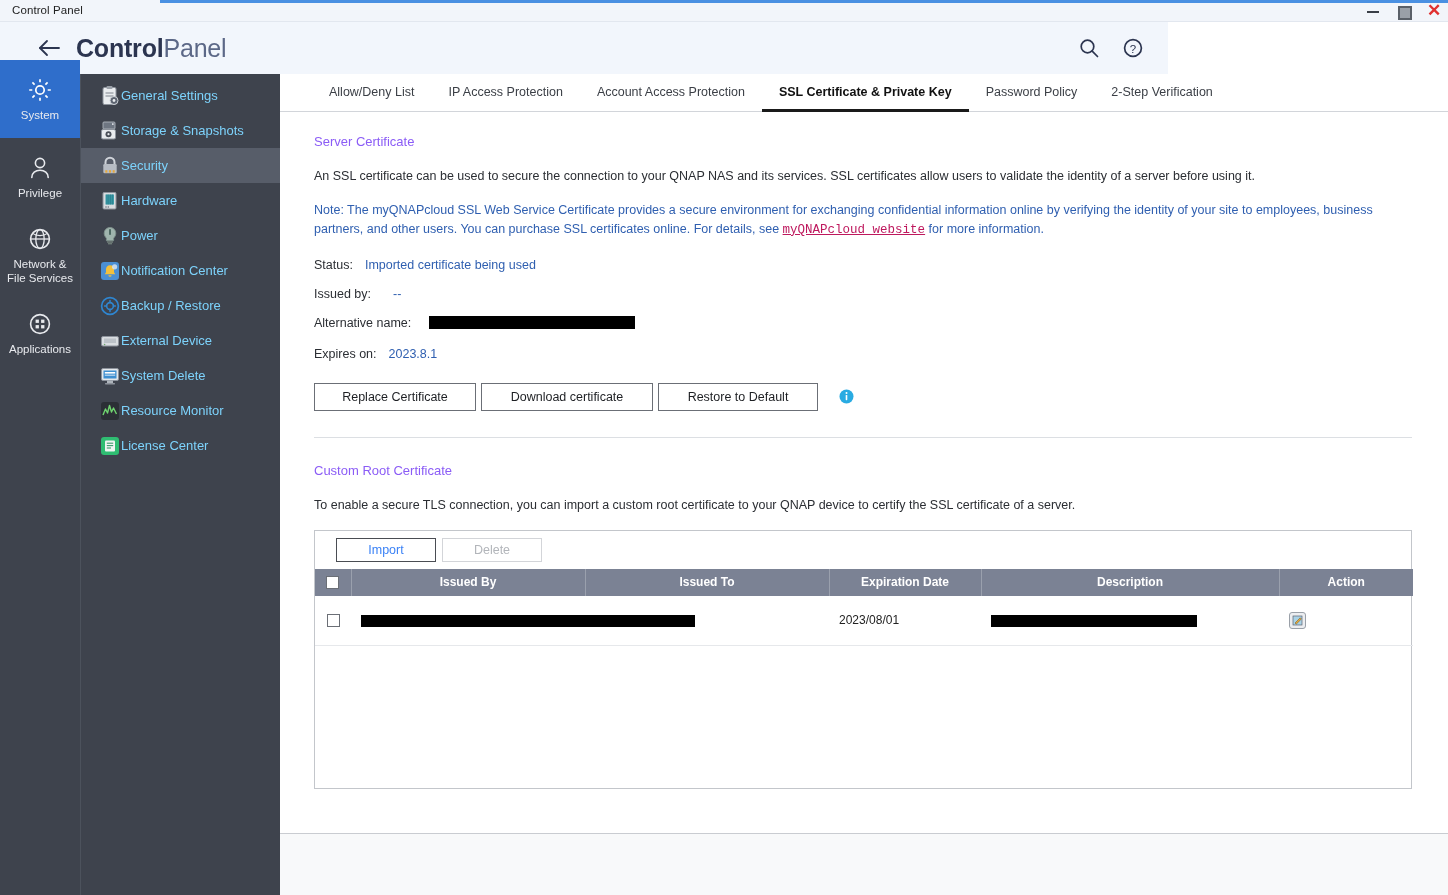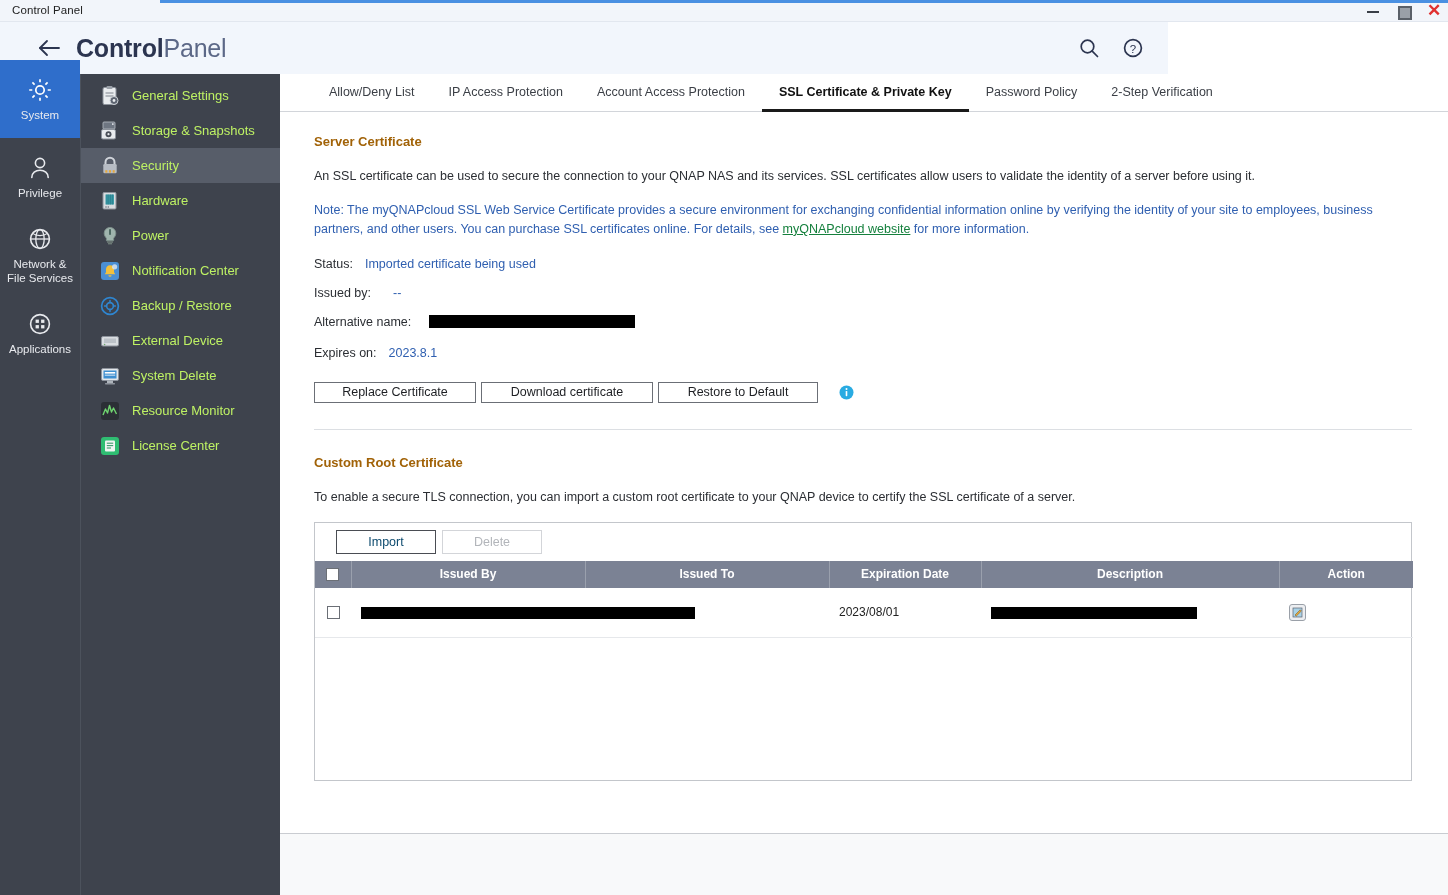--- a/index.html
+++ b/index.html
@@ -79,22 +79,22 @@
   .rail-lbl { padding: 0 2px; }
 
   
   .nav2 {
     position: absolute; left: 80px; top: 74px; width: 200px; height: 821px;
     background: #3e434d;
     border-left: 1px solid #4c525c;
     padding-top: 4px;
   }
   .nav2-item {
-    height: 35px; display: flex; align-items: center; gap: 11px;
-    padding-left: 18px; color: #bef264; font-size: 13px; cursor: pointer;
+    height: 35px; display: flex; align-items: center; gap: 0;
+    padding-left: 18px; color: #7dd3fc; font-size: 13px; cursor: pointer;
   }
   .nav2-item.active { background: #575d69; }
   .nav2-ico { width: 22px; height: 22px; flex: 0 0 22px; position: relative; }
 
   
   .main {
     position: absolute; left: 280px; top: 74px; width: 1168px; height: 759px;
     background: #fff; overflow: hidden;
   }
   .tabbar {
@@ -103,50 +103,50 @@
   }
   .tab {
     height: 37px; display: flex; align-items: center; padding: 0 17px;
     font-size: 12.5px; color: #3b3f46; cursor: pointer; white-space: nowrap;
     border-bottom: 3px solid transparent; margin-bottom: -1px;
   }
   .tab.active { font-weight: bold; color: #111; border-bottom: 3px solid #1a1a1a; }
 
   .content { padding: 22px 36px 0 34px; }
 
-  .sec-title { font-size: 13px; font-weight: bold; color: #a16207; margin-bottom: 18px; }
+  .sec-title { font-size: 13px; font-weight: normal; color: #8b5cf6; margin-bottom: 18px; }
   .para { font-size: 12.5px; color: #2b2e33; line-height: 1.45; margin-bottom: 16px; }
   .note { font-size: 12.5px; color: #2f5fb0; line-height: 1.5; margin-bottom: 18px; max-width: 1090px; }
-  .note a { color: #15803d; text-decoration: underline; }
+  .note a { color: #be185d; text-decoration: underline; font-family: Liberation Mono, monospace; }
   .note .plain { color: #2f5fb0; }
 
   .field { display: flex; align-items: center; font-size: 12.5px; margin-bottom: 15px; }
   .field .lab { color: #2b2e33; }
   .field .val { color: #2f5fb0; margin-left: 12px; }
   .field .val.dash { margin-left: 22px; }
   .redact { display: inline-block; background: #000; height: 13px; margin-left: 18px; }
 
   .btnrow { display: flex; align-items: center; gap: 5px; margin-top: 22px; }
   .btn {
-    height: 21px; min-width: 130px; padding: 0 18px;
+    height: 28px; min-width: 130px; padding: 0 18px;
     border: 1px solid #6b6f76; background: #fff; color: #1d1f23;
     font-size: 12.5px; font-family: "Liberation Sans", sans-serif;
     cursor: pointer; display: flex; align-items: center; justify-content: center;
   }
   .info-ico { margin-left: 16px; width: 15px; height: 15px; cursor: pointer; }
 
   .divider { height: 1px; background: #dcdfe3; margin: 26px 0 0 0; width: 1098px; }
 
   .table-wrap {
     margin-top: 16px; width: 1098px; height: 259px;
     border: 1px solid #c3c6cb; background: #fff;
   }
   .table-tools { height: 38px; display: flex; align-items: center; padding-left: 21px; gap: 6px; }
   .btn-sm { height: 24px; min-width: 100px; padding: 0 14px; font-size: 12.5px;
-     border: 1px solid #4a4d53; background: #fff; color: #0c4a6e;
+     border: 1px solid #4a4d53; background: #fff; color: #3b82f6;
      font-family: "Liberation Sans", sans-serif; cursor: pointer;
      display: flex; align-items: center; justify-content: center; }
   .btn-sm.disabled { border-color: #d3d5d9; color: #b2b5ba; cursor: default; }
 
   table.grid { width: 100%; border-collapse: collapse; table-layout: fixed; }
   table.grid th {
     background: #7b8294; color: #fff; font-size: 12px; font-weight: bold;
     text-align: center; height: 27px; padding: 0 21px;
     border-right: 1px solid #9aa0ad;
   }

